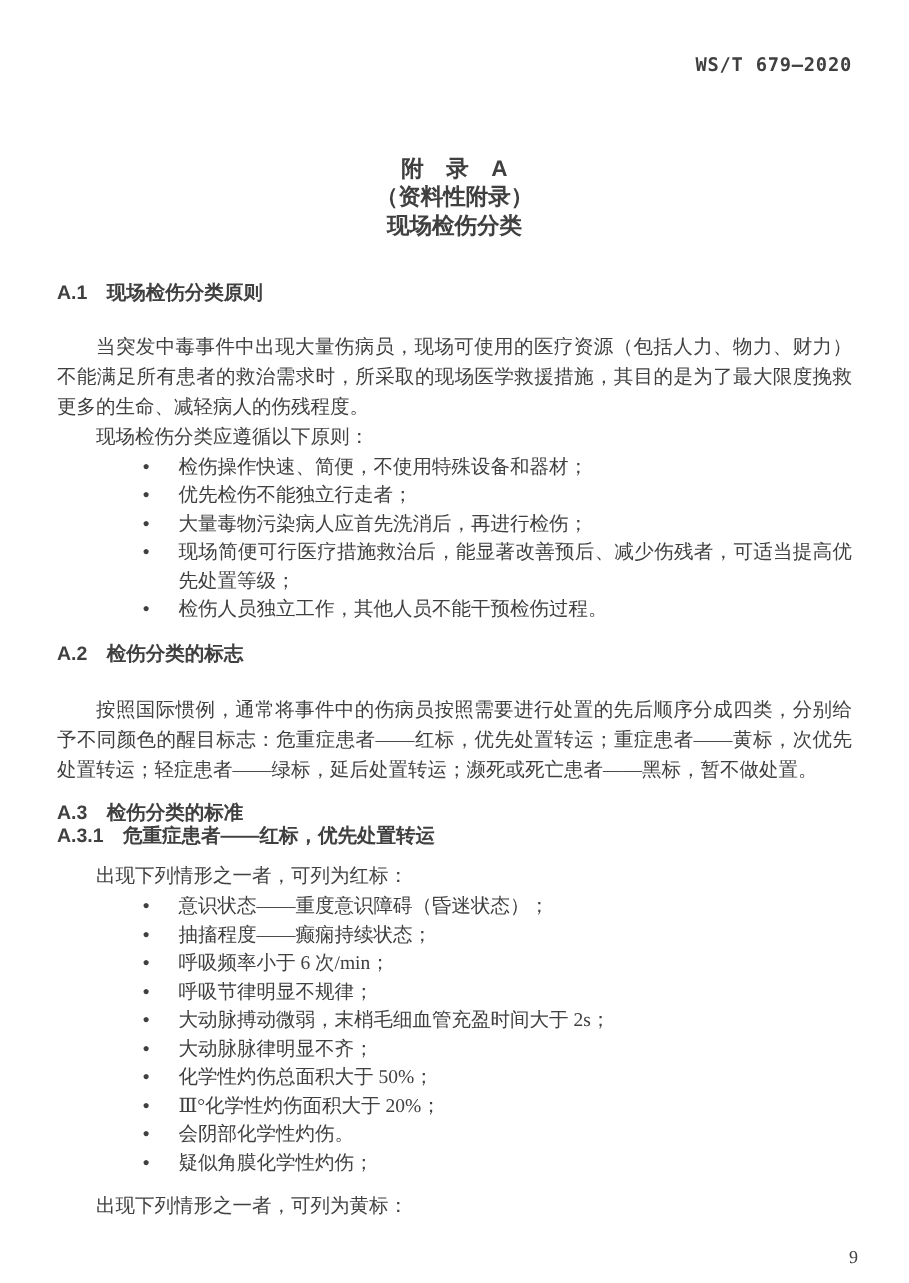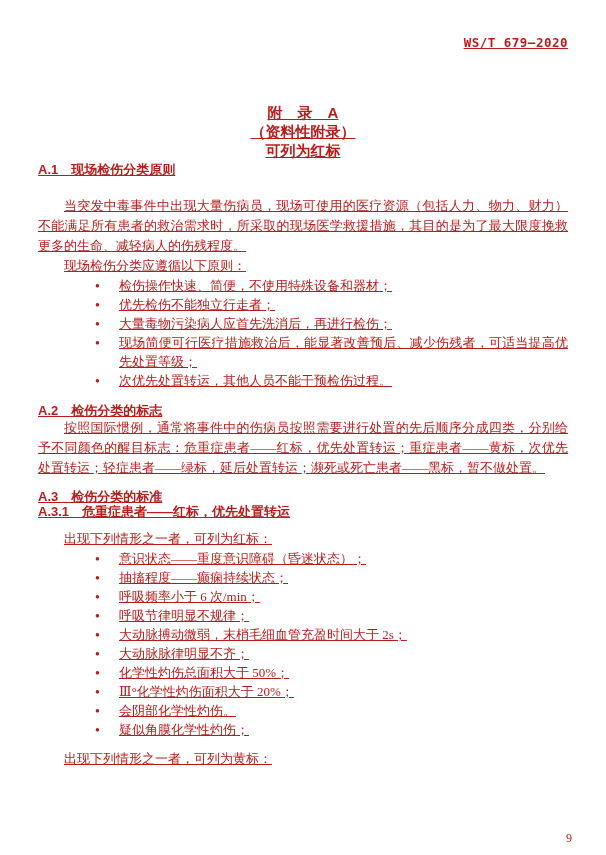--- a/index.html
+++ b/index.html
@@ -2,26 +2,25 @@
 <html><head>
 <meta charset="utf-8">
 <style>
   html, body { margin: 0; padding: 0; background: #ffffff; }
   .page {
     position: relative;
     width: 606px;
     height: 855px;
     margin: 0 auto;
     background: #ffffff;
-    color: #b91c1c;
+    color: #404040;
     font-family: "Liberation Serif", "DejaVu Serif", serif;
     font-size: 13px;
     overflow: hidden;
     box-sizing: border-box;
-    text-decoration: underline;
   }
   .content { padding: 36px 38px 0 38px; }
 
   .doc-header {
     text-align: right;
     font-family: "DejaVu Sans Mono", monospace;
     font-weight: bold;
     font-size: 12.5px;
     line-height: 14px;
     letter-spacing: 0.5px;
@@ -37,34 +36,34 @@
   }
 
   .sec-heading {
     margin: 0;
     font-family: "Liberation Sans", "DejaVu Sans", sans-serif;
     font-weight: bold;
     font-size: 13px;
     line-height: 15px;
     white-space: pre-wrap;
   }
-  .h-a1   { margin-top: 2px; }
+  .h-a1   { margin-top: 27px; }
   .h-a2   { margin-top: 13px; }
   .h-a3   { margin-top: 11px; }
   .h-a31  { margin-top: 0; }
   .h-a32  { margin-top: -3px; }
 
   .para {
     margin: 0;
     line-height: 20px;
     text-align: justify;
   }
   .indent { text-indent: 2em; }
   .p-a1    { margin-top: 19px; }
-  .p-a2    { }
+  .p-a2    { margin-top: 20px; }
   .p-intro { margin-top: 10px; }
 
   ul.bullets {
     list-style: none;
     margin: 0;
     padding: 0 0 0 57px;
   }
   ul.bullets li {
     position: relative;
     padding-left: 24px;
@@ -96,32 +95,32 @@
 <body>
 
 <div class="page">
   <div class="content">
 
     <div class="doc-header">WS/T 679—2020</div>
 
     <div class="title-block">
       <div>附　录　A</div>
       <div>（资料性附录）</div>
-      <div>可列为红标</div>
+      <div>现场检伤分类</div>
     </div>
 
     <h2 class="sec-heading h-a1">A.1　现场检伤分类原则</h2>
     <p class="para indent p-a1">当突发中毒事件中出现大量伤病员，现场可使用的医疗资源（包括人力、物力、财力）不能满足所有患者的救治需求时，所采取的现场医学救援措施，其目的是为了最大限度挽救更多的生命、减轻病人的伤残程度。</p>
     <p class="para indent">现场检伤分类应遵循以下原则：</p>
     <ul class="bullets bullets-a1">
       <li>检伤操作快速、简便，不使用特殊设备和器材；</li>
       <li>优先检伤不能独立行走者；</li>
       <li>大量毒物污染病人应首先洗消后，再进行检伤；</li>
       <li>现场简便可行医疗措施救治后，能显著改善预后、减少伤残者，可适当提高优先处置等级；</li>
-      <li>次优先处置转运，其他人员不能干预检伤过程。</li>
+      <li>检伤人员独立工作，其他人员不能干预检伤过程。</li>
     </ul>
 
     <h2 class="sec-heading h-a2">A.2　检伤分类的标志</h2>
     <p class="para indent p-a2">按照国际惯例，通常将事件中的伤病员按照需要进行处置的先后顺序分成四类，分别给予不同颜色的醒目标志：危重症患者——红标，优先处置转运；重症患者——黄标，次优先处置转运；轻症患者——绿标，延后处置转运；濒死或死亡患者——黑标，暂不做处置。</p>
 
     <h2 class="sec-heading h-a3">A.3　检伤分类的标准</h2>
 
     <h3 class="sec-heading h-a31">A.3.1　危重症患者——红标，优先处置转运</h3>
     <p class="para indent p-intro">出现下列情形之一者，可列为红标：</p>
     <ul class="bullets bullets-a31">

